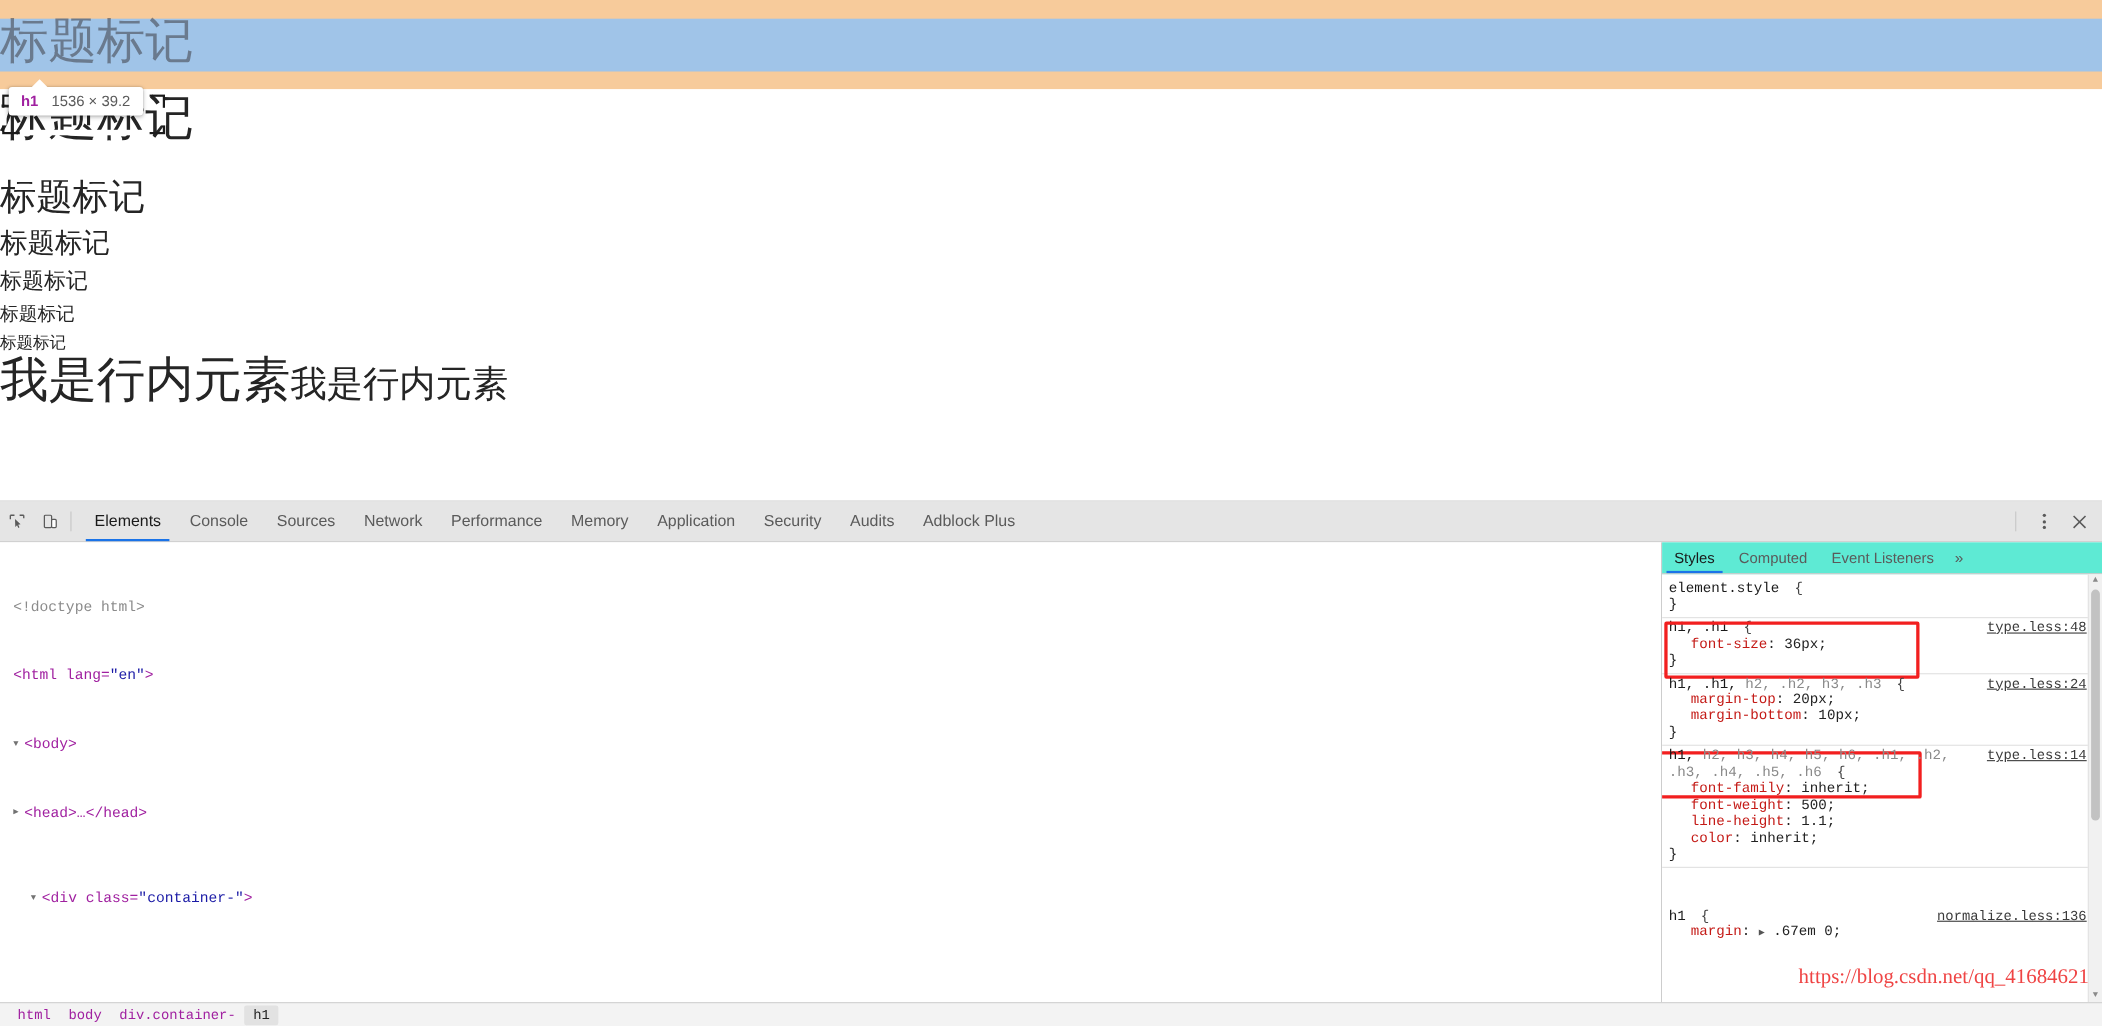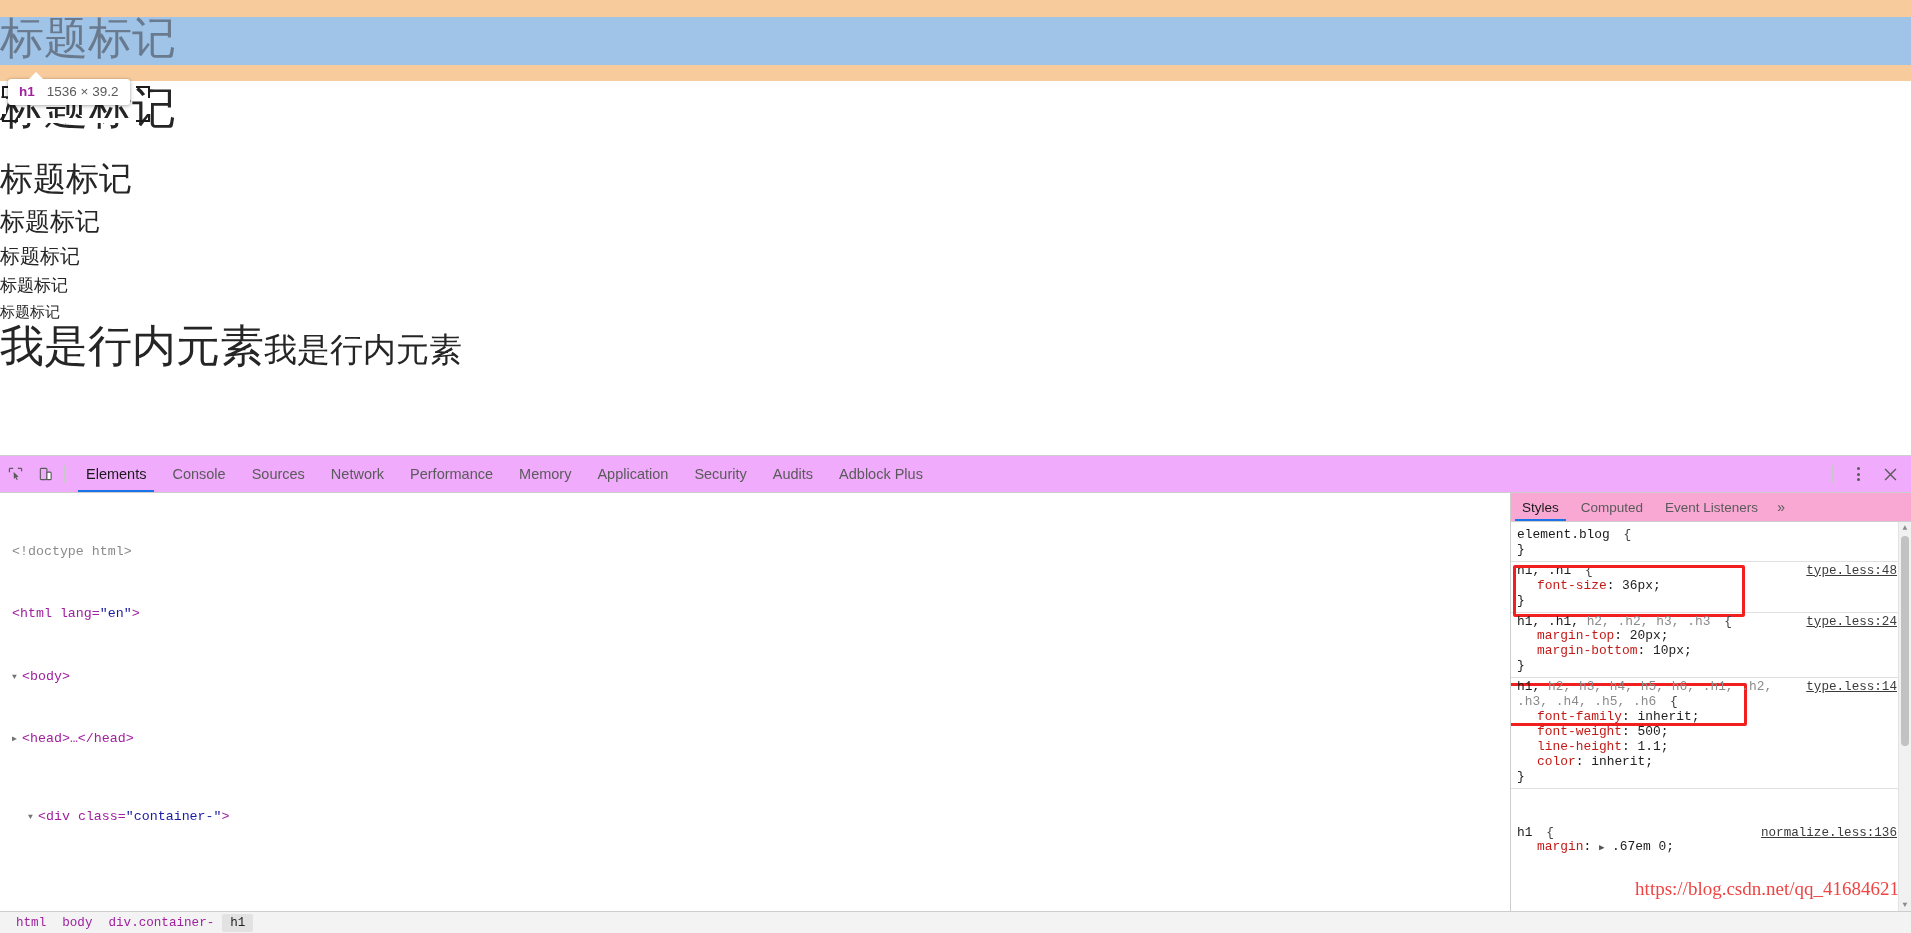--- a/index.html
+++ b/index.html
@@ -104,21 +104,21 @@
     border-top: 1px solid #cdcdcd;
     font-family: "Liberation Sans", sans-serif;
     display: flex; flex-direction: column;
   }
 
   
   #dt-toolbar {
     height: 36px; min-height: 36px;
     display: flex; align-items: center;
     border-bottom: 1px solid #cdcdcd;
-    background: #f0abfc;
+    background: #e5e5e5;
     position: relative;
   }
   .dt-iconbtn {
     width: 30px; height: 30px;
     display: flex; align-items: center; justify-content: center;
     cursor: pointer;
   }
   .dt-iconbtn svg { display: block; }
   #dt-divider1 { width: 1px; height: 18px; background: #c6c6c6; margin: 0 8px 0 4px; }
   #dt-tabs { display: flex; align-items: stretch; height: 36px; }
@@ -186,21 +186,21 @@
   #styles-pane {
     width: 400px; min-width: 400px;
     display: flex; flex-direction: column;
     background: #ffffff;
     position: relative;
   }
   #styles-tabs {
     height: 28px; min-height: 28px;
     display: flex; align-items: stretch;
     border-bottom: 1px solid #cdcdcd;
-    background: #f9a8d4;
+    background: #5eead4;
   }
   .st-tab {
     display: flex; align-items: center; padding: 0 11px;
     font-size: 13.5px; color: #5a5a5a; cursor: pointer; position: relative;
     white-space: nowrap;
   }
   .st-tab.active { color: #1a1a1a; }
   .st-tab.active:after {
     content: ""; position: absolute; left: 4px; right: 4px; bottom: 0;
     height: 2px; background: #1a73e8;
@@ -399,21 +399,21 @@
           <div class="st-tab active">Styles</div>
           <div class="st-tab">Computed</div>
           <div class="st-tab">Event Listeners</div>
           <div class="st-more">»</div>
         </div>
 
 
         <div id="styles-content">
 
           <div class="rule">
-            <div class="selline"><span class="sel-matched">element.blog</span><span class="brace"> {</span></div>
+            <div class="selline"><span class="sel-matched">element.style</span><span class="brace"> {</span></div>
             <div class="selline"><span>}</span></div>
           </div>
 
           <div class="rule" style="position:relative">
             <div class="redbox" id="redbox-1"></div>
             <div class="selline"><span class="sel-matched">h1, .h1</span><span class="brace"> {</span><span class="origin">type.less:48</span></div>
             <div class="decl"><span class="prop">font-size</span><span class="pval">: </span><span class="pval">36px;</span></div>
             <div class="selline"><span>}</span></div>
           </div>
 

